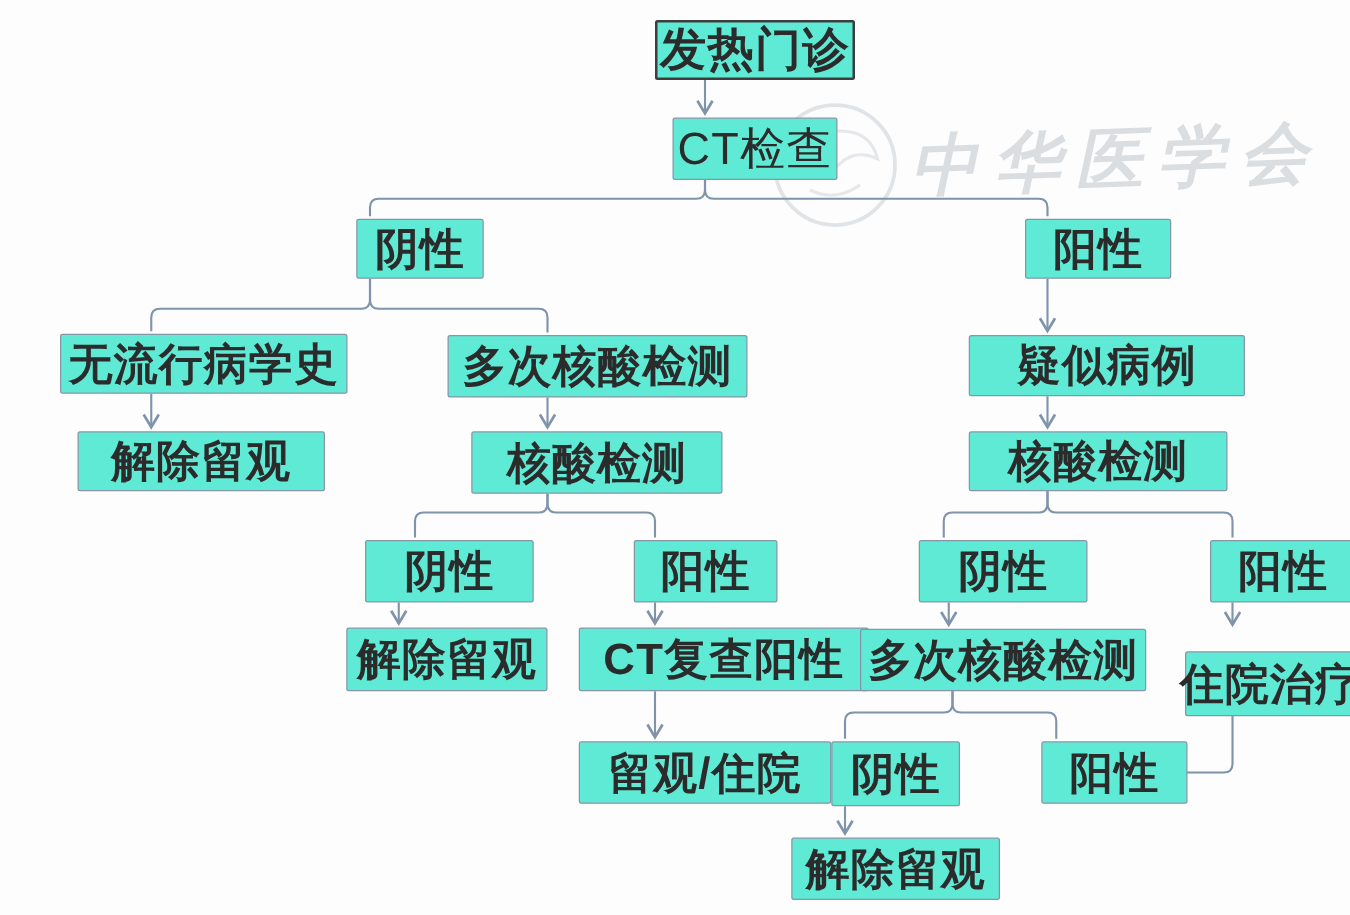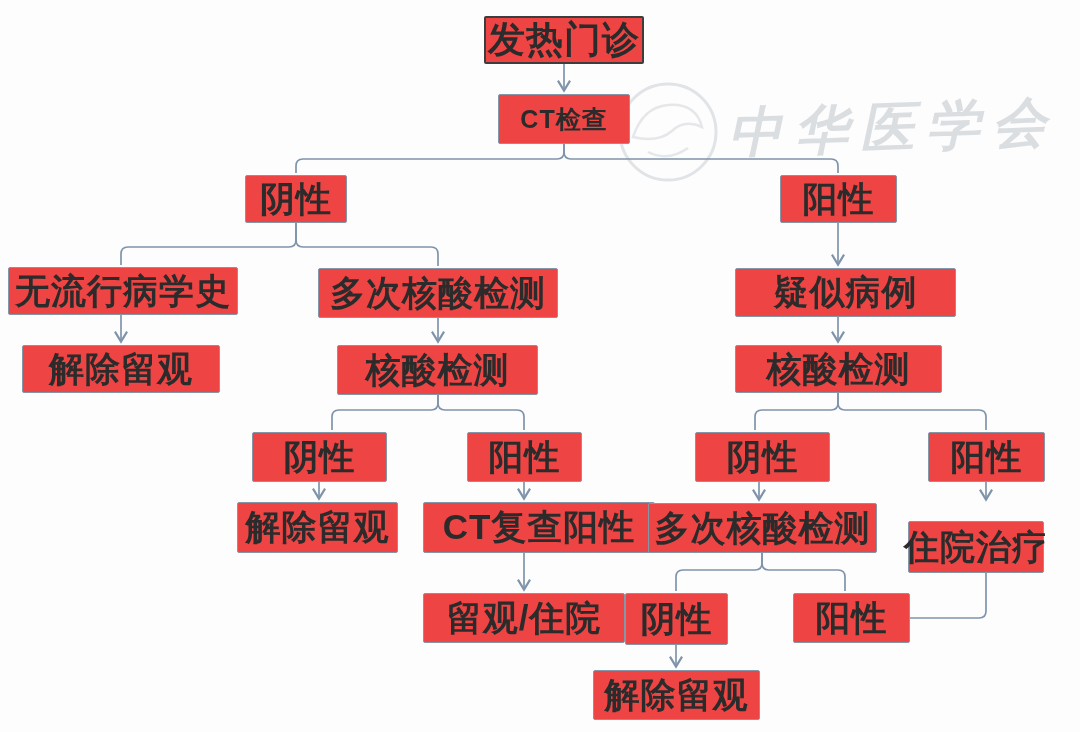--- a/index.html
+++ b/index.html
@@ -10,27 +10,27 @@
   .wm{position:absolute;z-index:0;}
   .wm-text{
     left:728px;top:92px;width:320px;height:80px;
     font-size:54px;letter-spacing:12px;font-style:italic;font-weight:700;
     color:#d3d7db;transform:rotate(-2deg);white-space:nowrap;
     font-family:"DejaVu Serif","Liberation Serif",serif;opacity:.8;
     user-select:none;
   }
   svg.links{position:absolute;left:0;top:0;z-index:1;}
   .node{
-    position:absolute;z-index:2;background:#ef4444;
+    position:absolute;z-index:2;background:#5eead4;
     border:1.6px solid #8696a9;border-radius:2px;
     display:flex;align-items:center;justify-content:center;
     color:#2b2b2b;font-size:35px;font-weight:600;
-    letter-spacing:1px;white-space:nowrap;box-sizing:border-box;
+    letter-spacing:1px;white-space:nowrap;box-sizing:border-box;margin-left:40px;
   }
-  .node.boldtext{font-weight:700;font-size:25px;}
+  .node.boldtext{font-weight:400;font-size:36px;}
   .node.strong{border:2.6px solid #3d3d3d;font-weight:800;font-size:37px;}
 </style>
 </head>
 <body>
 
 <div class="canvas">
 
   <svg class="wm" width="130" height="130" style="left:603px;top:67px;" viewBox="0 0 130 130">
     <circle cx="65" cy="65" r="48" fill="none" stroke="#e1e4e7" stroke-width="3"></circle>
     <path d="M30,70 q10,-30 35,-32 q28,-2 34,22 q-18,-8 -30,4 q-14,12 -39,6 Z" fill="none" stroke="#e5e7ea" stroke-width="2.5"></path>

